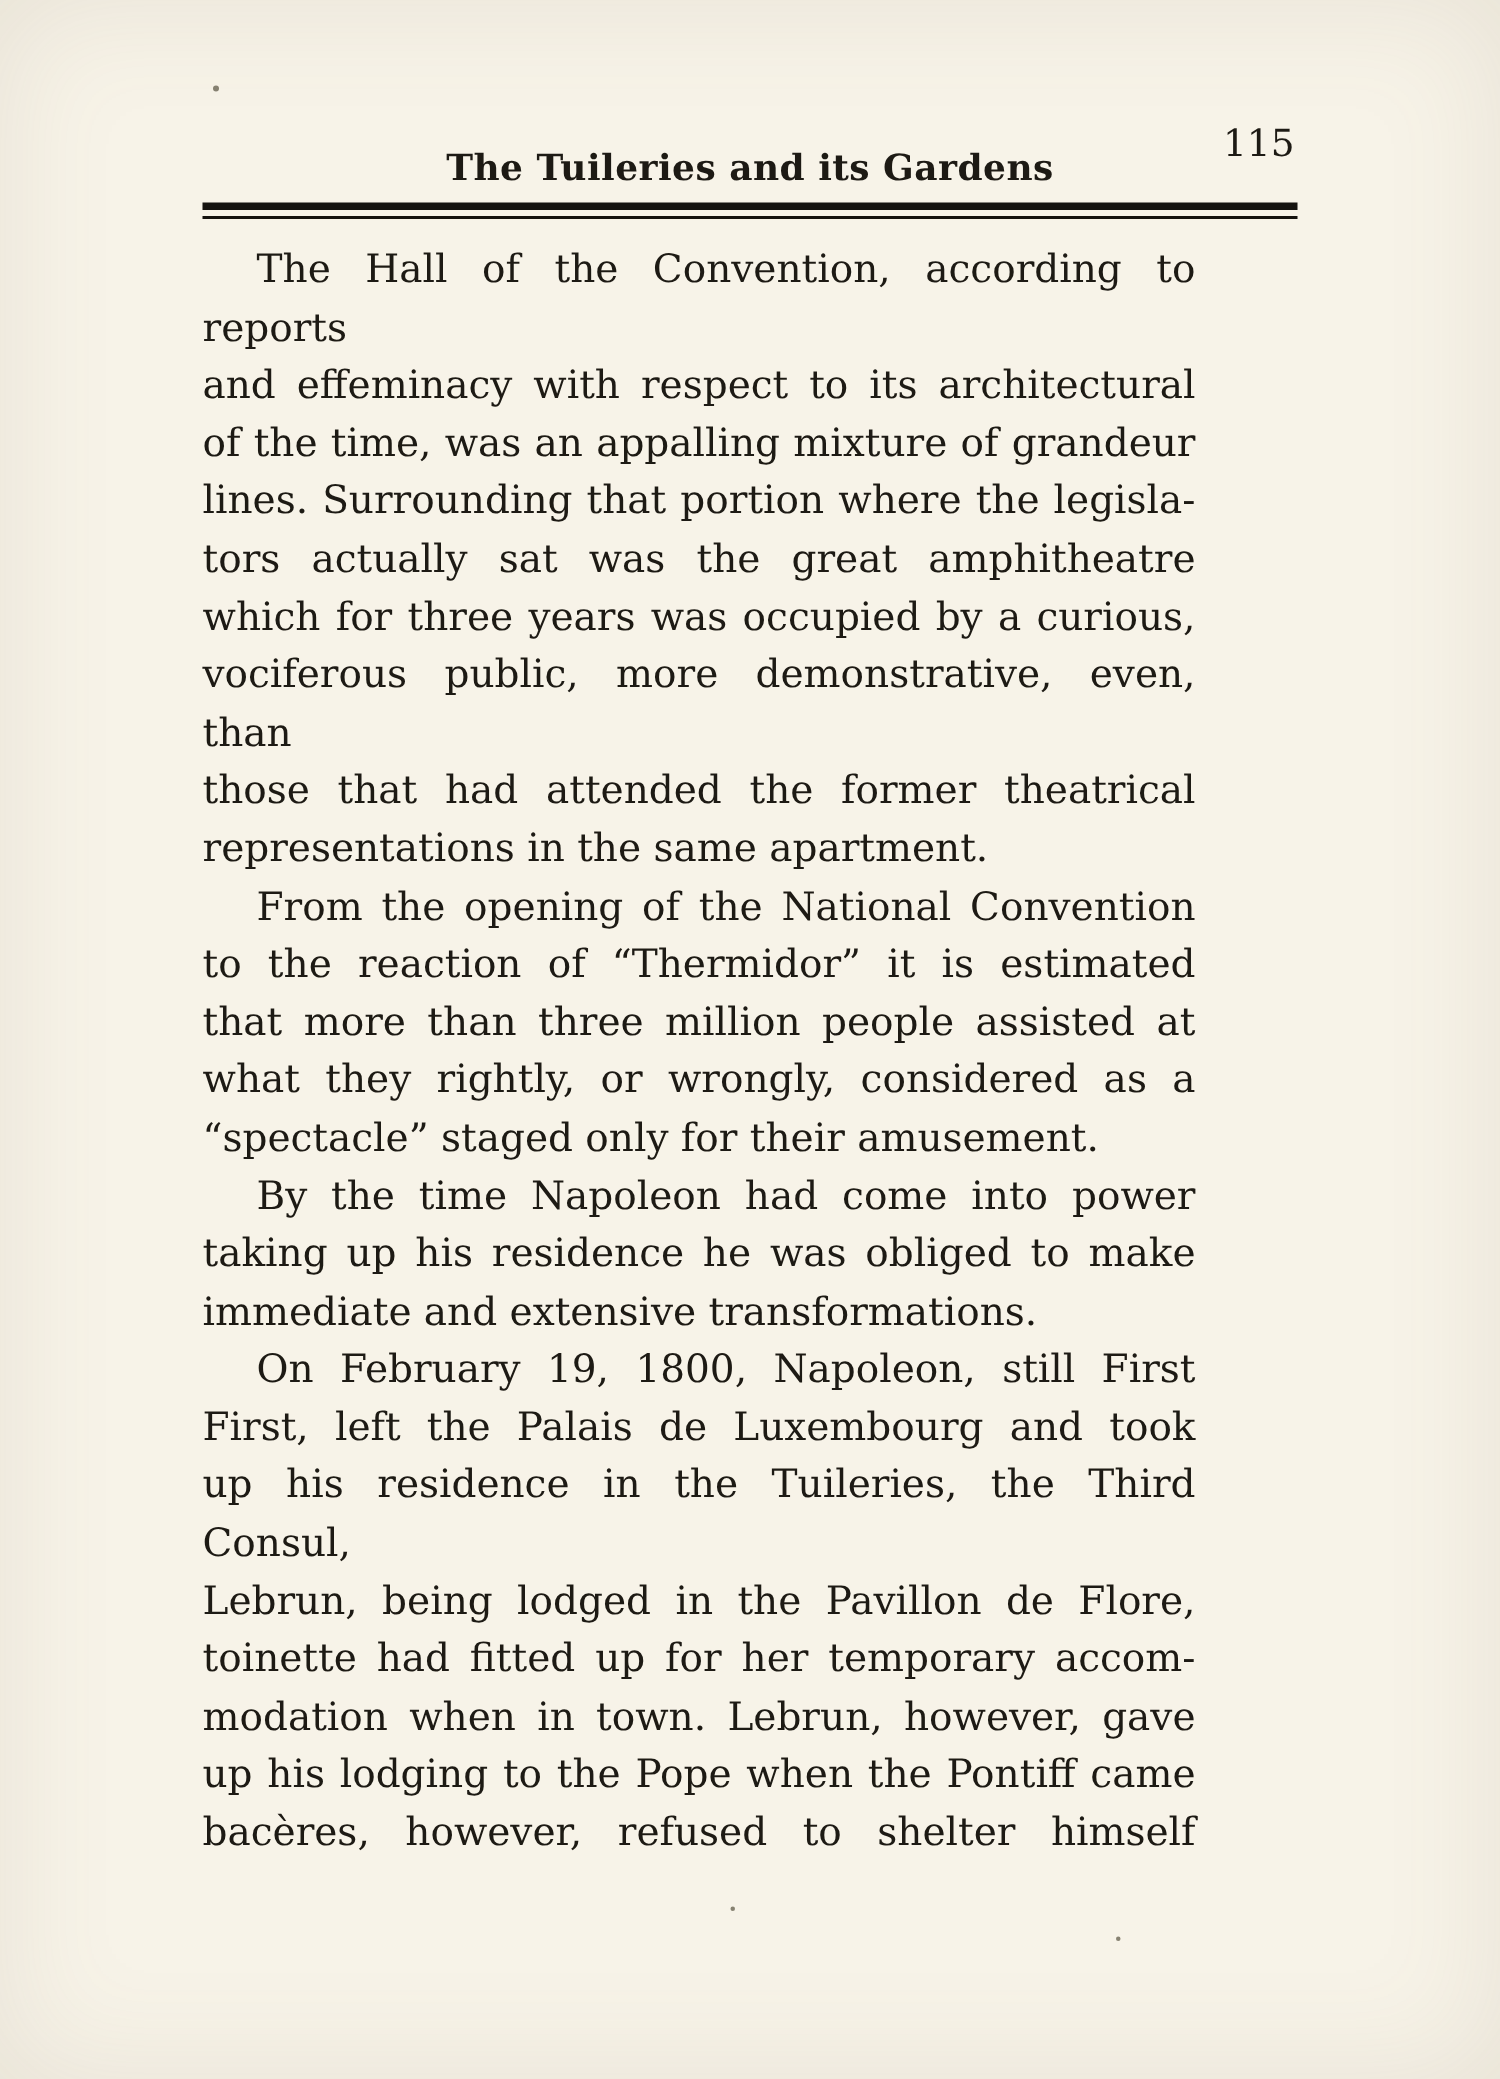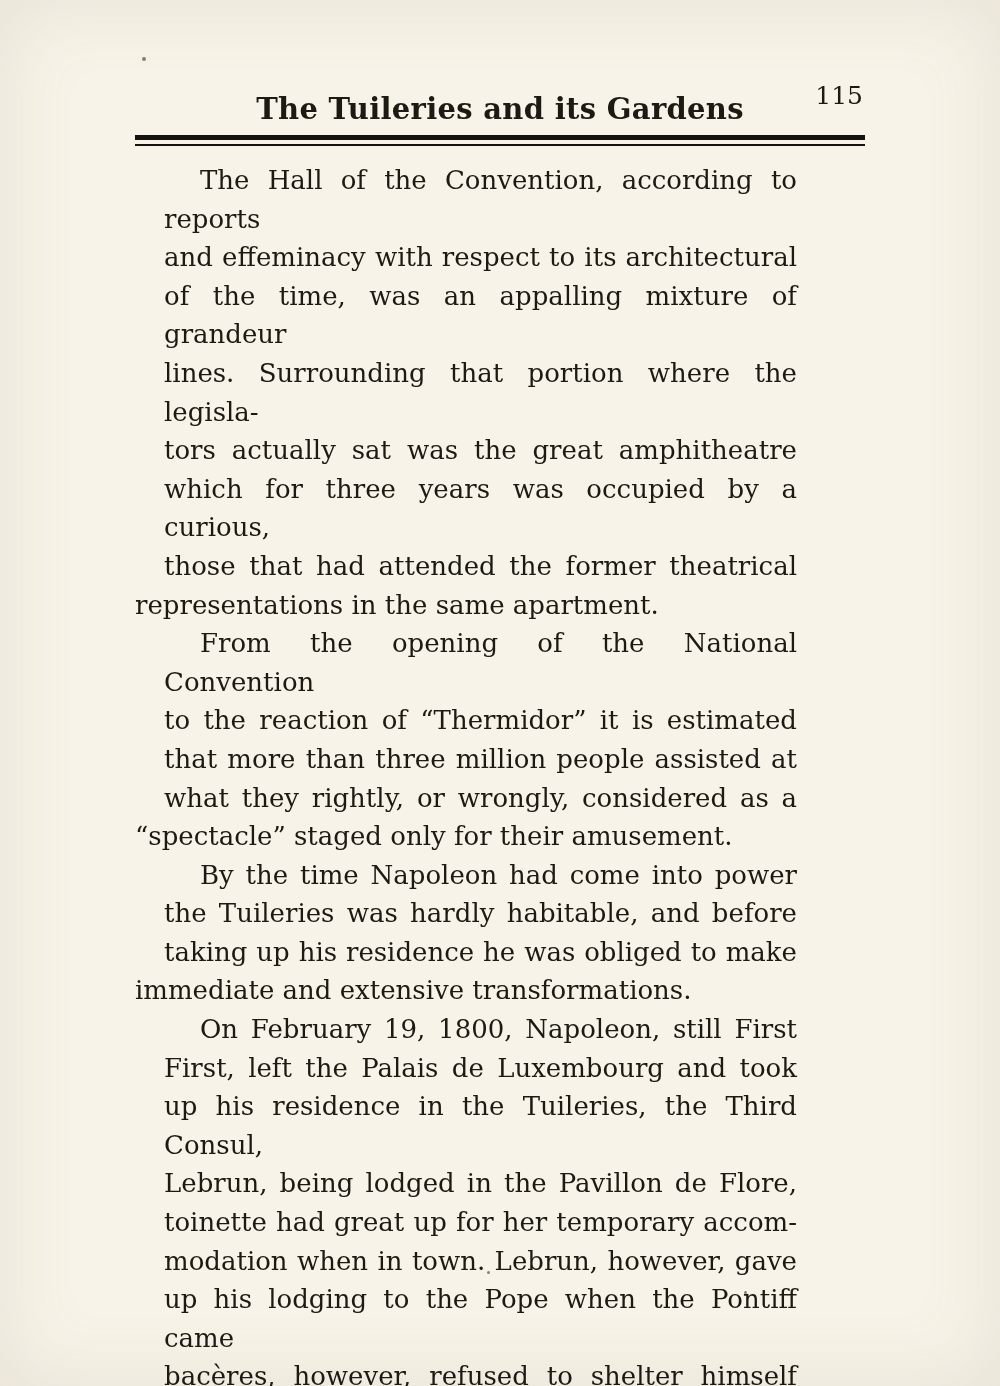--- a/index.html
+++ b/index.html
@@ -19,21 +19,21 @@
     margin: 0 135px;
     padding-top: 84px;
     height: 42px;
   }
   .title {
     position: absolute;
     left: 50%;
     transform: translateX(-50%);
     bottom: 0;
     font-weight: bold;
-    font-size: 29px;
+    font-size: 24px;
     white-space: nowrap;
     letter-spacing: 0.3px;
   }
   .pagenum {
     position: absolute;
     right: 2px;
     bottom: 16px;
     font-size: 25px;
   }
   .rule {
@@ -43,63 +43,63 @@
     border-bottom: 2px solid #15130f;
   }
   .body-text {
     margin: 15px 135px 0;
     width: 662px;
     font-size: 26px;
     line-height: 38.6px;
   }
   .paragraph { margin: 0; }
   .line { white-space: normal; }
-  .just { text-align: justify; text-align-last: justify; margin-left: 29px; }
+  .just { text-align: justify; text-align-last: justify; }
   .indent { text-indent: 36px; }
   .speck { position: absolute; background: #57513f; border-radius: 50%; opacity: 0.7; }
 </style>
 </head>
 <body>
 
 <div class="page">
   <div class="header">
     <span class="title">The Tuileries and its Gardens</span>
     <span class="pagenum">115</span>
   </div>
   <div class="rule"></div>
   <div class="body-text">
       <div class="paragraph">
         <div class="line indent just">The Hall of the Convention, according to reports</div>
         <div class="line just">and effeminacy with respect to its architectural</div>
         <div class="line just">of the time, was an appalling mixture of grandeur</div>
         <div class="line just">lines.  Surrounding that portion where the legisla-</div>
         <div class="line just">tors actually sat was the great amphitheatre</div>
         <div class="line just">which for three years was occupied by a curious,</div>
+        <div class="line just">vociferous public, more demonstrative, even, than</div>
         <div class="line just">those that had attended the former theatrical</div>
         <div class="line">representations in the same apartment.</div>
       </div>
       <div class="paragraph">
         <div class="line indent just">From the opening of the National Convention</div>
         <div class="line just">to the reaction of “Thermidor” it is estimated</div>
         <div class="line just">that more than three million people assisted at</div>
         <div class="line just">what they rightly, or wrongly, considered as a</div>
         <div class="line">“spectacle” staged only for their amusement.</div>
       </div>
       <div class="paragraph">
         <div class="line indent just">By the time Napoleon had come into power</div>
-        <div class="line just">the Tuileries was hardly habitable, and before</div>
         <div class="line just">taking up his residence he was obliged to make</div>
         <div class="line">immediate and extensive transformations.</div>
       </div>
       <div class="paragraph">
         <div class="line indent just">On February 19, 1800, Napoleon, still First</div>
         <div class="line just">First, left the Palais de Luxembourg and took</div>
         <div class="line just">up his residence in the Tuileries, the Third Consul,</div>
         <div class="line just">Lebrun, being lodged in the Pavillon de Flore,</div>
-        <div class="line just">toinette had great up for her temporary accom-</div>
+        <div class="line just">toinette had fitted up for her temporary accom-</div>
         <div class="line just">modation when in town.  Lebrun, however, gave</div>
         <div class="line just">up his lodging to the Pope when the Pontiff came</div>
         <div class="line just">bacères, however, refused to shelter himself</div>
       </div>
     </div>
   <div class="speck" style="left:142px; top:57px; width:4px; height:4px;"></div>
   <div class="speck" style="left:487px; top:1271px; width:3px; height:3px;"></div>
   <div class="speck" style="left:744px; top:1291px; width:3px; height:3px;"></div>
 </div>
 

